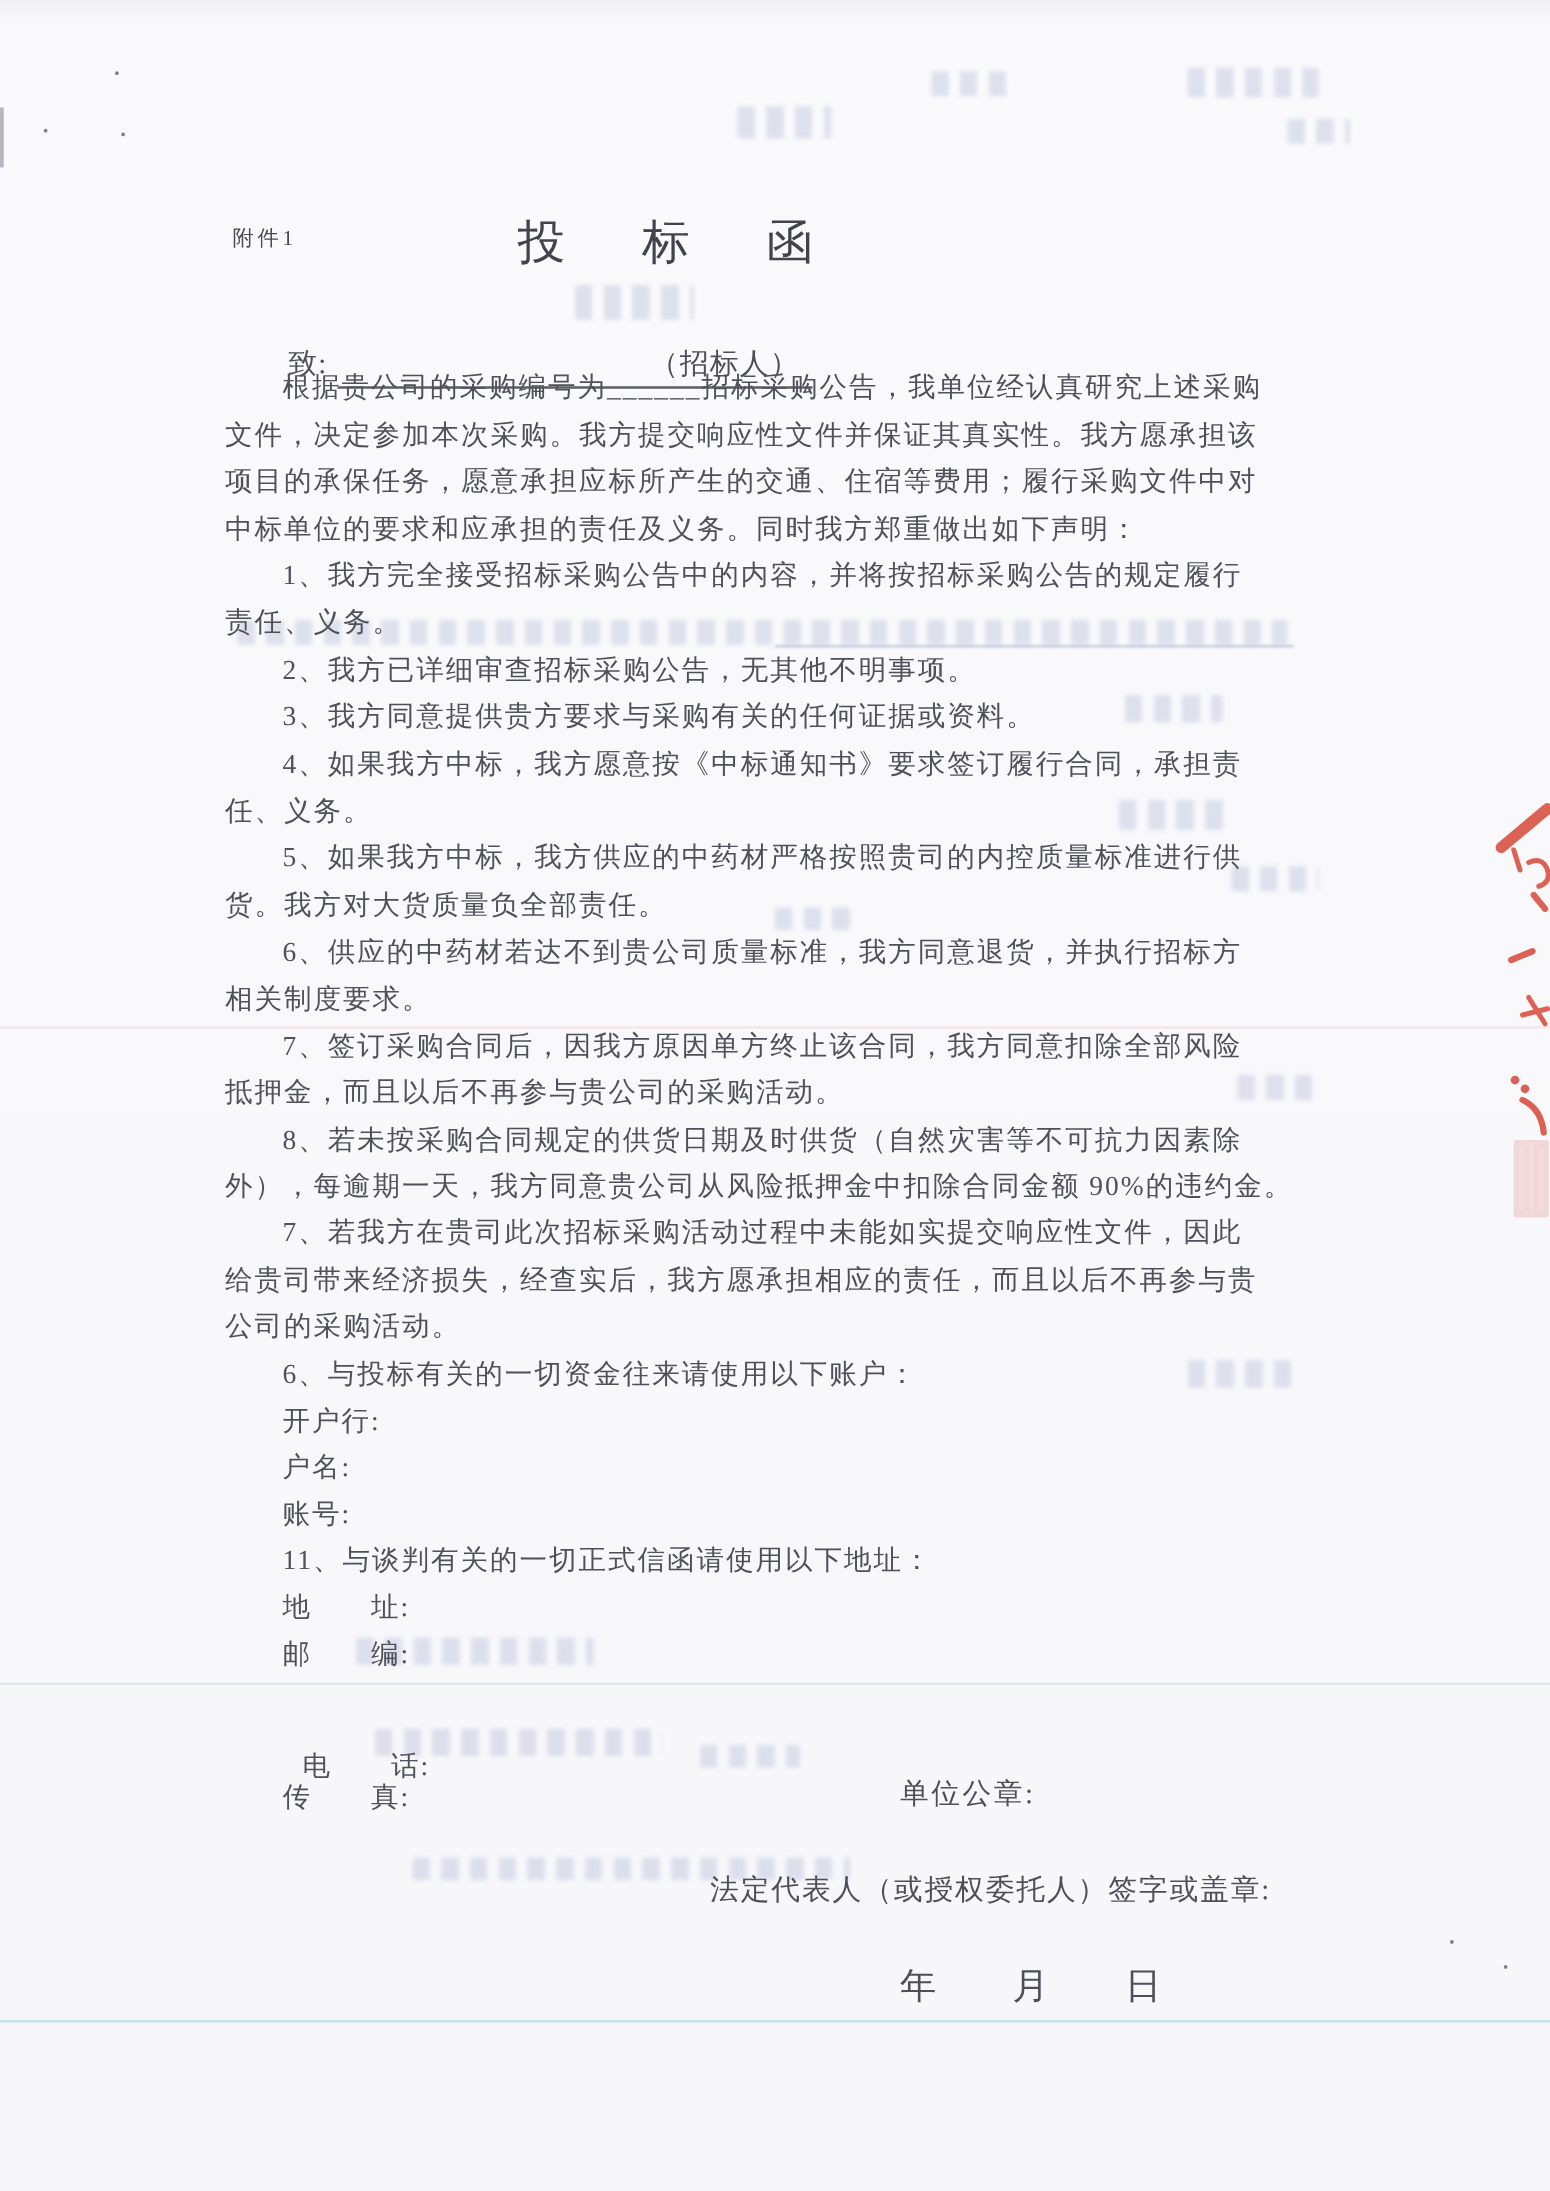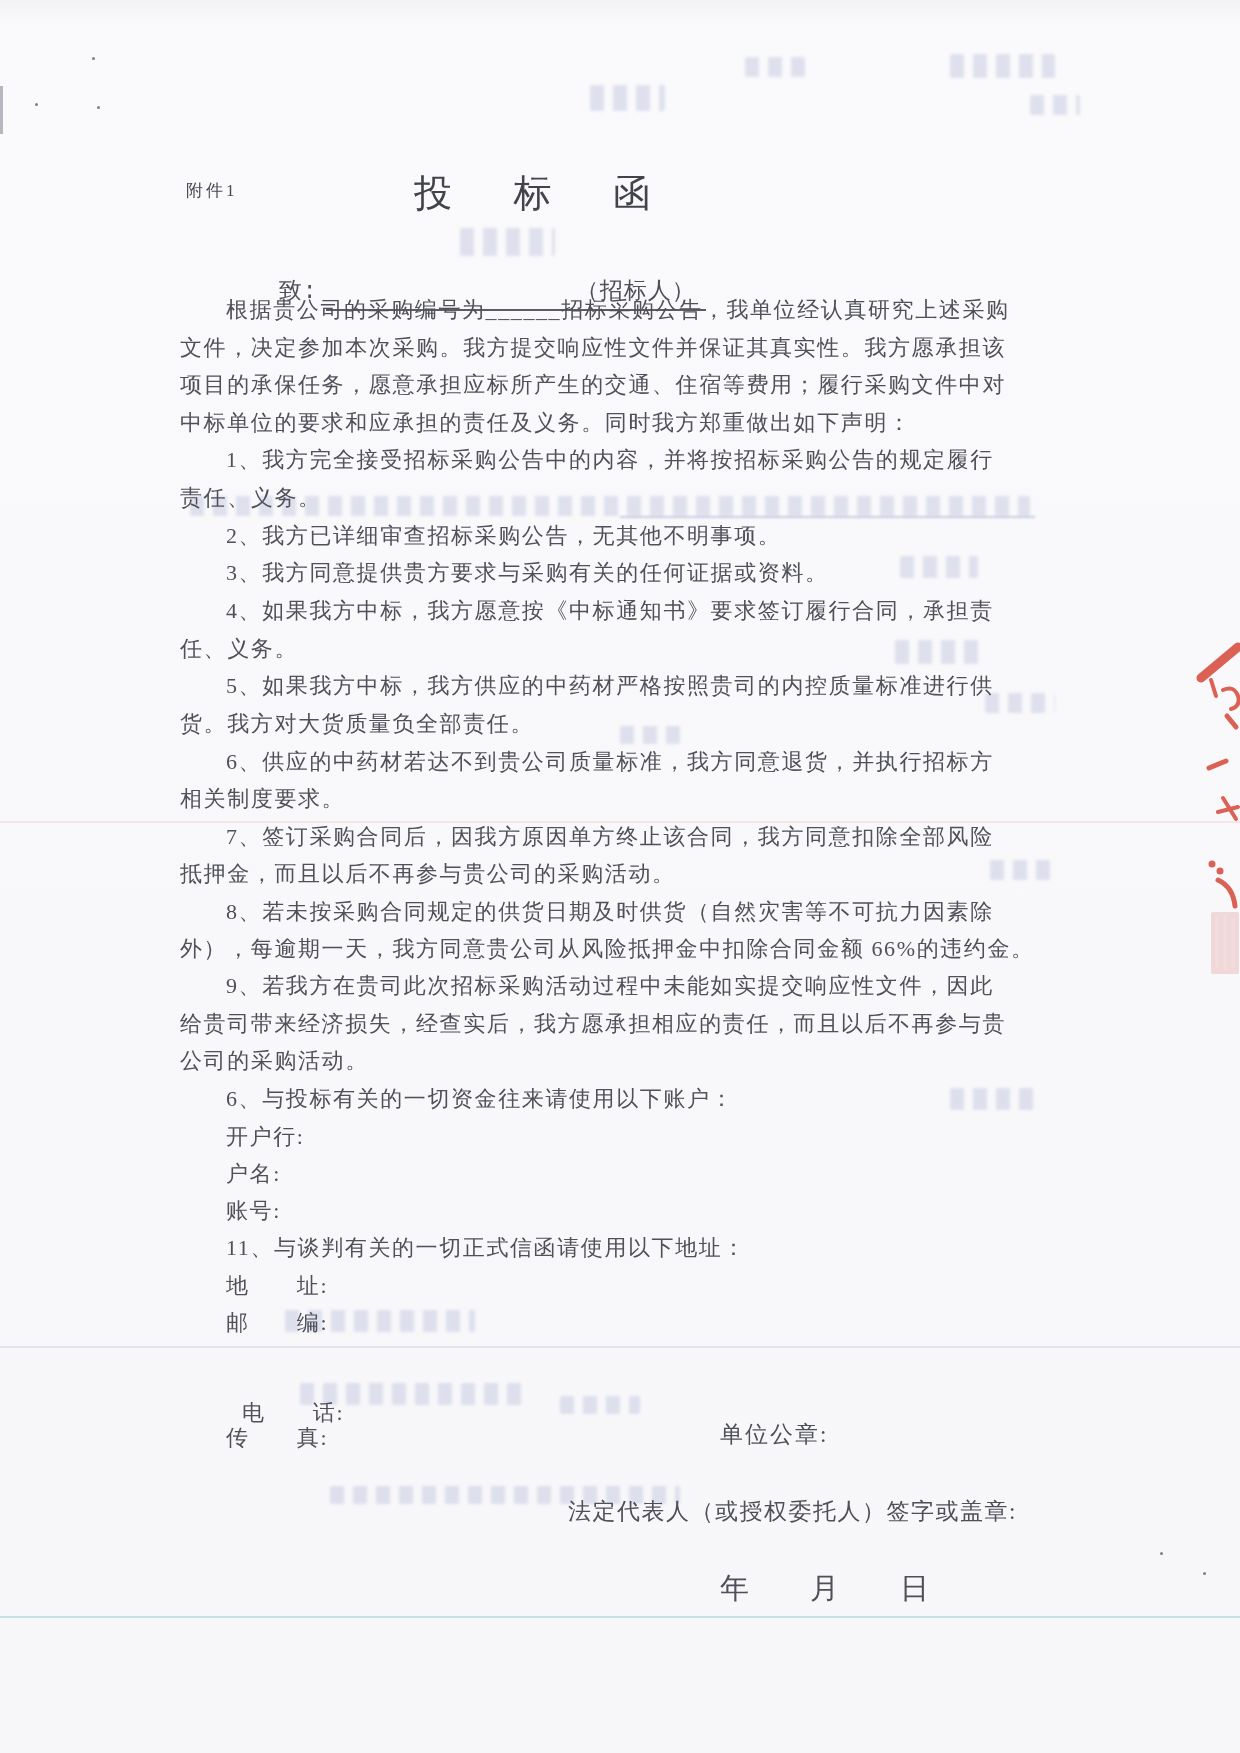--- a/index.html
+++ b/index.html
@@ -4,21 +4,21 @@
 <style>
   html,body{margin:0;padding:0;background:#e9e9ec;}
   .page{
     position:relative;width:1240px;height:1753px;overflow:hidden;
     background:linear-gradient(180deg,#f2f2f5 0,#fafafc 24px,#f8f8fb 60%,#f7f7fa 100%);
     font-family:"Liberation Serif","DejaVu Serif",serif;
     color:#4f4f59;
   }
   .attachment{position:absolute;left:186px;top:179px;font-size:17px;letter-spacing:3px;color:#494953;white-space:pre;}
   .title{position:absolute;left:414px;top:168px;font-size:38px;letter-spacing:26px;color:#43434d;white-space:pre;}
-  .salutation{position:absolute;left:190px;top:249px;font-size:23px;letter-spacing:1px;white-space:pre;font-family:Liberation Mono, monospace;}
+  .salutation{position:absolute;left:190px;top:249px;font-size:23px;letter-spacing:1px;white-space:pre;}
   .sal-underline{display:inline-block;border-bottom:2px solid #5c5c66;padding:0 10px 3px 0;margin-left:8px;vertical-align:baseline;}
   .blank-gap{display:inline-block;width:250px;}
   .ln{position:absolute;left:180px;font-size:22px;letter-spacing:1.6px;color:#50505a;white-space:pre;}
   .ln.ind{left:226px;}
   .stamp-caption{position:absolute;left:720px;top:1419px;font-size:23px;letter-spacing:2px;white-space:pre;}
   .sign-caption{position:absolute;left:568px;top:1496px;font-size:23px;letter-spacing:1.5px;white-space:pre;}
   .date-line{position:absolute;left:720px;top:1569px;font-size:29px;letter-spacing:1px;white-space:pre;}
   .ghost{
     position:absolute;filter:blur(1.6px);opacity:.45;border-radius:2px;
     background:repeating-linear-gradient(90deg, rgba(148,158,196,.6) 0 14px, rgba(148,158,196,0) 14px 23px);
@@ -105,22 +105,22 @@
     <div class="ln ind" style="top:558px;">3、我方同意提供贵方要求与采购有关的任何证据或资料。</div>
     <div class="ln ind" style="top:596px;">4、如果我方中标，我方愿意按《中标通知书》要求签订履行合同，承担责</div>
     <div class="ln" style="top:634px;">任、义务。</div>
     <div class="ln ind" style="top:671px;">5、如果我方中标，我方供应的中药材严格按照贵司的内控质量标准进行供</div>
     <div class="ln" style="top:709px;">货。我方对大货质量负全部责任。</div>
     <div class="ln ind" style="top:747px;">6、供应的中药材若达不到贵公司质量标准，我方同意退货，并执行招标方</div>
     <div class="ln" style="top:784px;">相关制度要求。</div>
     <div class="ln ind" style="top:822px;">7、签订采购合同后，因我方原因单方终止该合同，我方同意扣除全部风险</div>
     <div class="ln" style="top:859px;">抵押金，而且以后不再参与贵公司的采购活动。</div>
     <div class="ln ind" style="top:897px;">8、若未按采购合同规定的供货日期及时供货（自然灾害等不可抗力因素除</div>
-    <div class="ln" style="top:934px;">外），每逾期一天，我方同意贵公司从风险抵押金中扣除合同金额 66%的违约金。</div>
-    <div class="ln ind" style="top:971px;">9、若我方在贵司此次招标采购活动过程中未能如实提交响应性文件，因此</div>
+    <div class="ln" style="top:934px;">外），每逾期一天，我方同意贵公司从风险抵押金中扣除合同金额 90%的违约金。</div>
+    <div class="ln ind" style="top:971px;">7、若我方在贵司此次招标采购活动过程中未能如实提交响应性文件，因此</div>
     <div class="ln" style="top:1009px;">给贵司带来经济损失，经查实后，我方愿承担相应的责任，而且以后不再参与贵</div>
     <div class="ln" style="top:1046px;">公司的采购活动。</div>
     <div class="ln ind" style="top:1084px;">6、与投标有关的一切资金往来请使用以下账户：</div>
     <div class="ln ind" style="top:1122px;">开户行:</div>
     <div class="ln ind" style="top:1159px;">户名:</div>
     <div class="ln ind" style="top:1196px;">账号:</div>
     <div class="ln ind" style="top:1233px;">11、与谈判有关的一切正式信函请使用以下地址：</div>
     <div class="ln ind" style="top:1271px;">地　　址:</div>
     <div class="ln ind" style="top:1308px;">邮　　编:</div>
     <div class="ln ind" style="top:1398px;margin-left:16px;">电　　话:</div>

